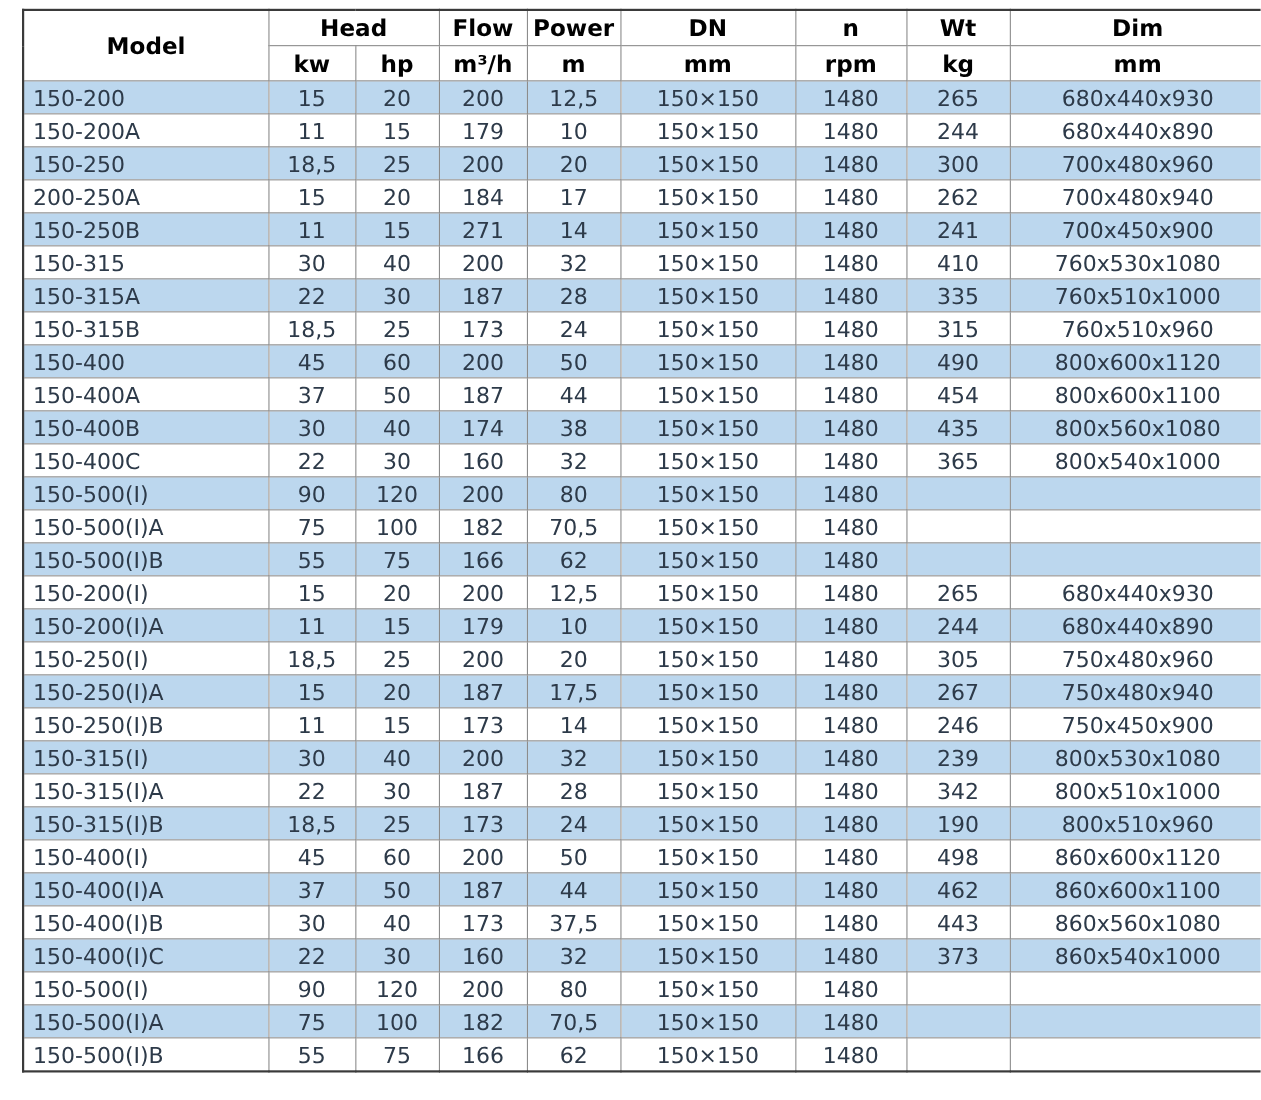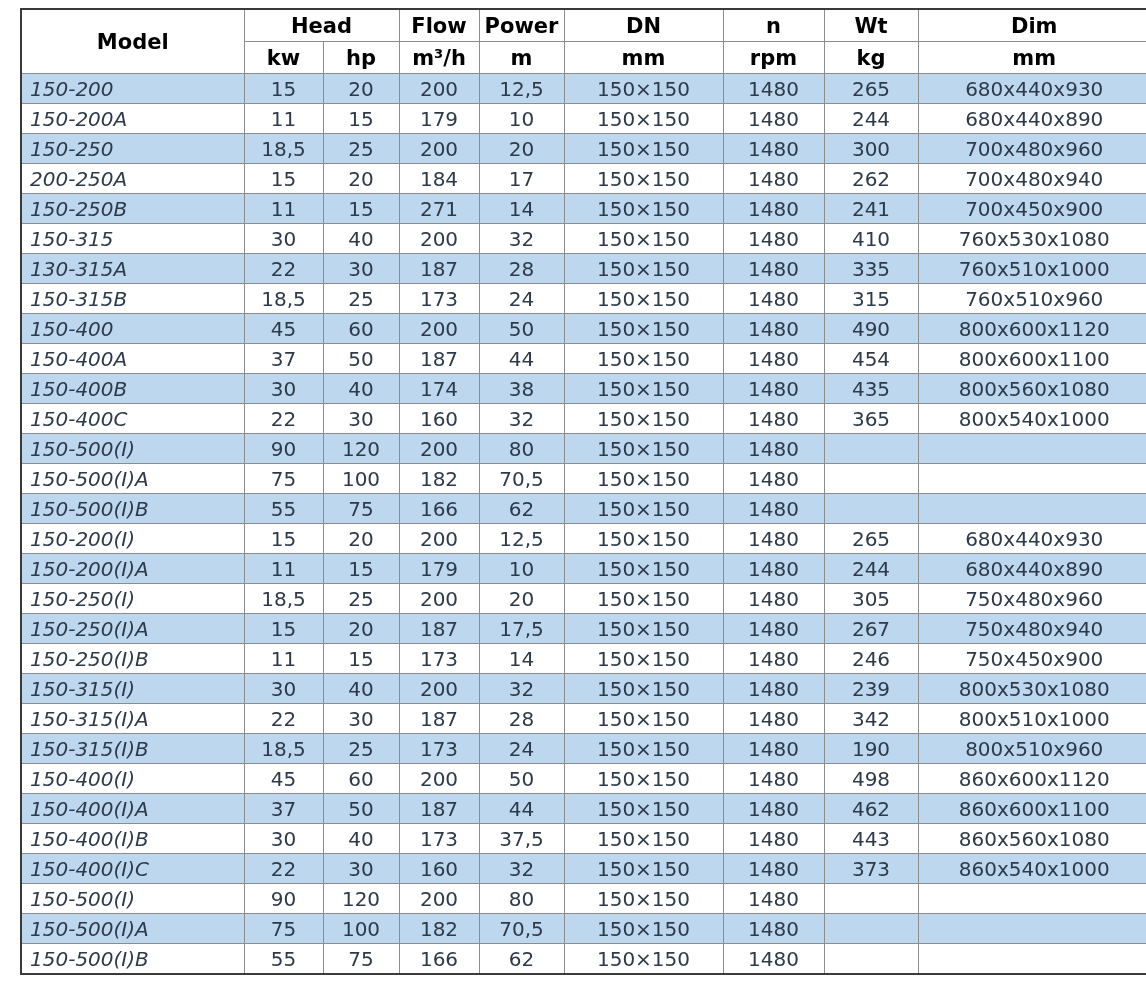--- a/index.html
+++ b/index.html
@@ -25,21 +25,21 @@
     padding:0 2px;overflow:hidden;white-space:nowrap;
   }
   th{
     height:31px;font-size:21px;font-weight:bold;
     color:var(--header-text);text-align:center;background:var(--row-bg);
   }
   td{
     height:29px;font-size:20px;color:var(--text);
     text-align:center;background:var(--row-bg);
   }
-  td.model{text-align:left;padding-left:8px;font-style:italic;}
+  td.model{text-align:left;padding-left:8px;}
   tr.alt td{background:var(--alt-bg);}
 </style>
 </head>
 <body>
 
 <div class="table-wrap">
   <table>
     <colgroup>
       <col style="width:223px">
       <col style="width:79px">
@@ -134,21 +134,21 @@
     <td>30</td>
     <td>40</td>
     <td>200</td>
     <td>32</td>
     <td>150×150</td>
     <td>1480</td>
     <td>410</td>
     <td>760x530x1080</td>
   </tr>
         <tr class="alt">
-    <td class="model">130-315A</td>
+    <td class="model">150-315A</td>
     <td>22</td>
     <td>30</td>
     <td>187</td>
     <td>28</td>
     <td>150×150</td>
     <td>1480</td>
     <td>335</td>
     <td>760x510x1000</td>
   </tr>
         <tr>

